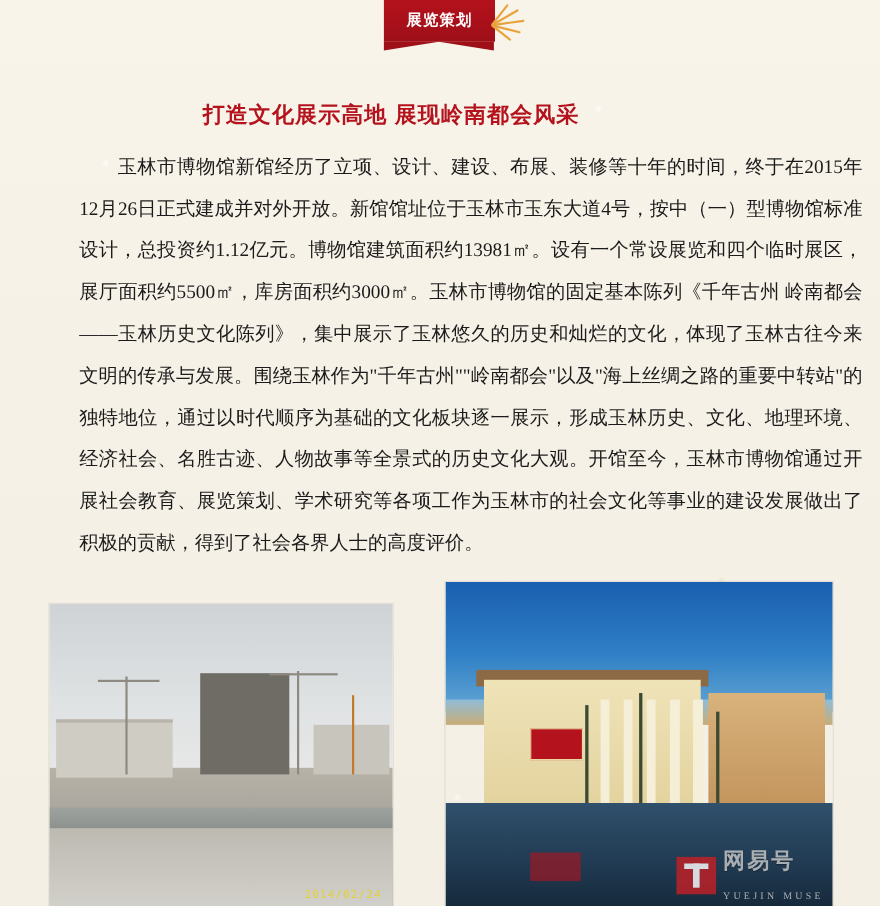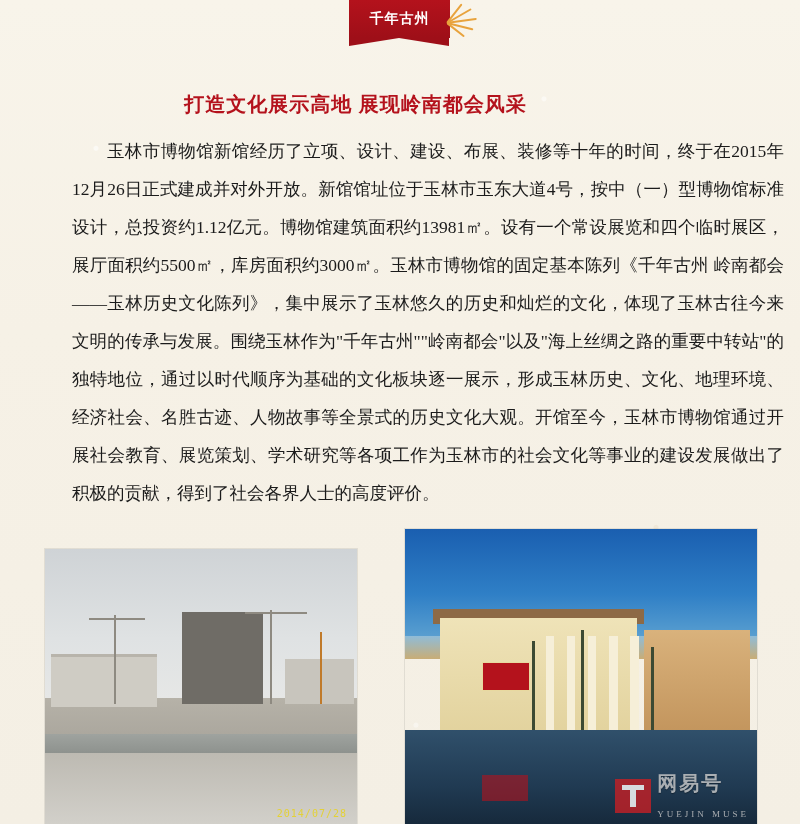--- a/index.html
+++ b/index.html
@@ -289,21 +289,21 @@
     font-family: Liberation Serif, serif;
   }
 </style>
 </head>
 <body>
 
 <div class="page">
 
   <div class="banner">
     <div class="banner-flag">
-      <span class="banner-label">千年古州</span>
+      <span class="banner-label">展览策划</span>
     </div>
     <div class="banner-rays">
       <span style="width:24px; transform: rotate(-52deg);"></span>
       <span style="width:28px; transform: rotate(-30deg);"></span>
       <span style="width:30px; transform: rotate(-8deg);"></span>
       <span style="width:27px; transform: rotate(14deg);"></span>
       <span style="width:22px; transform: rotate(38deg);"></span>
     </div>
   </div>
 
@@ -319,21 +319,21 @@
       <div class="ph1-build-left"></div>
       <div class="ph1-build-main"></div>
       <div class="ph1-build-right"></div>
       <div class="ph1-crane" style="left:22%; top:24%; width:2px; height:32%;"></div>
       <div class="ph1-crane" style="left:14%; top:25%; width:18%; height:2px;"></div>
       <div class="ph1-crane" style="left:72%; top:22%; width:2px; height:34%;"></div>
       <div class="ph1-crane" style="left:64%; top:23%; width:20%; height:2px;"></div>
       <div class="ph1-crane" style="left:88%; top:30%; width:2px; height:26%; background:#c07a2a;"></div>
       <div class="ph1-water"></div>
       <div class="ph1-plaza"></div>
-      <div class="ph1-stamp">2014/07/28</div>
+      <div class="ph1-stamp">2014/02/24</div>
     </div>
 
     <div class="photo photo-right">
       <div class="ph2-sky"></div>
       <div class="ph2-band"></div>
       <div class="ph2-right-wing"></div>
       <div class="ph2-roof"></div>
       <div class="ph2-building"></div>
       <div class="ph2-col" style="left:40%;"></div>
       <div class="ph2-col" style="left:46%;"></div>

